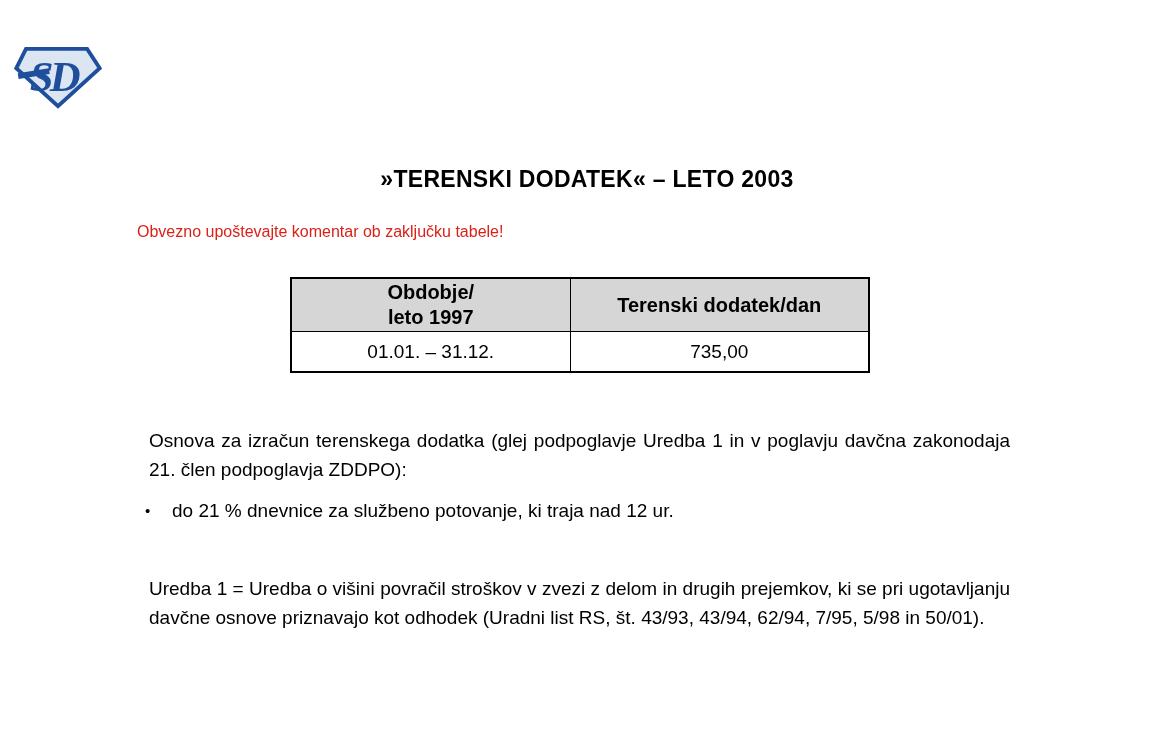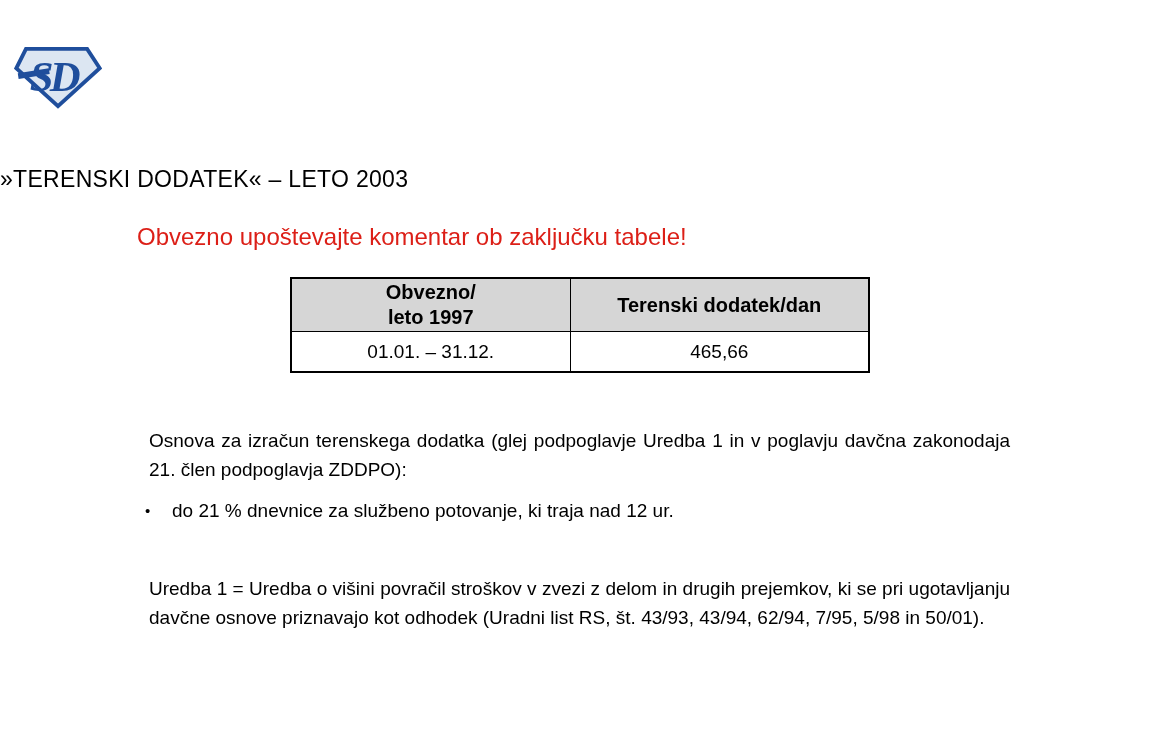--- a/index.html
+++ b/index.html
@@ -25,32 +25,34 @@
     width: 88px;
     height: 66px;
   }
 
   
   .doc-title {
     position: absolute;
     top: 166px;
     left: 0;
     width: 100%;
+    text-align: center;
     font-size: 23px;
-    font-weight: normal;
+    font-weight: bold;
     letter-spacing: 0.3px;
     color: #000000;
+    padding-left: 25px;
   }
 
   
   .warning {
     position: absolute;
     top: 223px;
     left: 137px;
-    font-size: 24px;
+    font-size: 16px;
     color: #dc1f17;
     white-space: nowrap;
   }
 
   
   table.allowance {
     position: absolute;
     top: 277px;
     left: 290px;
     width: 578px;
@@ -131,30 +133,30 @@
   <div class="warning">Obvezno upoštevajte komentar ob zaključku tabele!</div>
 
   <table class="allowance">
     <colgroup>
       <col class="col-period">
       <col class="col-amount">
     </colgroup>
     <thead>
       <tr>
         <th>
-          <span style="display:block">Obvezno/</span>
+          <span style="display:block">Obdobje/</span>
           <span style="display:block">leto 1997</span>
         </th>
         <th>Terenski dodatek/dan</th>
       </tr>
     </thead>
     <tbody>
       <tr>
         <td>01.01. – 31.12.</td>
-        <td>465,66</td>
+        <td>735,00</td>
       </tr>
     </tbody>
   </table>
 
   <div class="content">
     <p class="para">Osnova za izračun terenskega dodatka (glej podpoglavje Uredba 1 in v poglavju davčna zakonodaja 21. člen podpoglavja ZDDPO):</p>
     <div class="bullet-row">
       <span class="bullet-glyph">•</span>
       <span class="bullet-text">do 21 % dnevnice za službeno potovanje, ki traja nad 12 ur.</span>
     </div>

